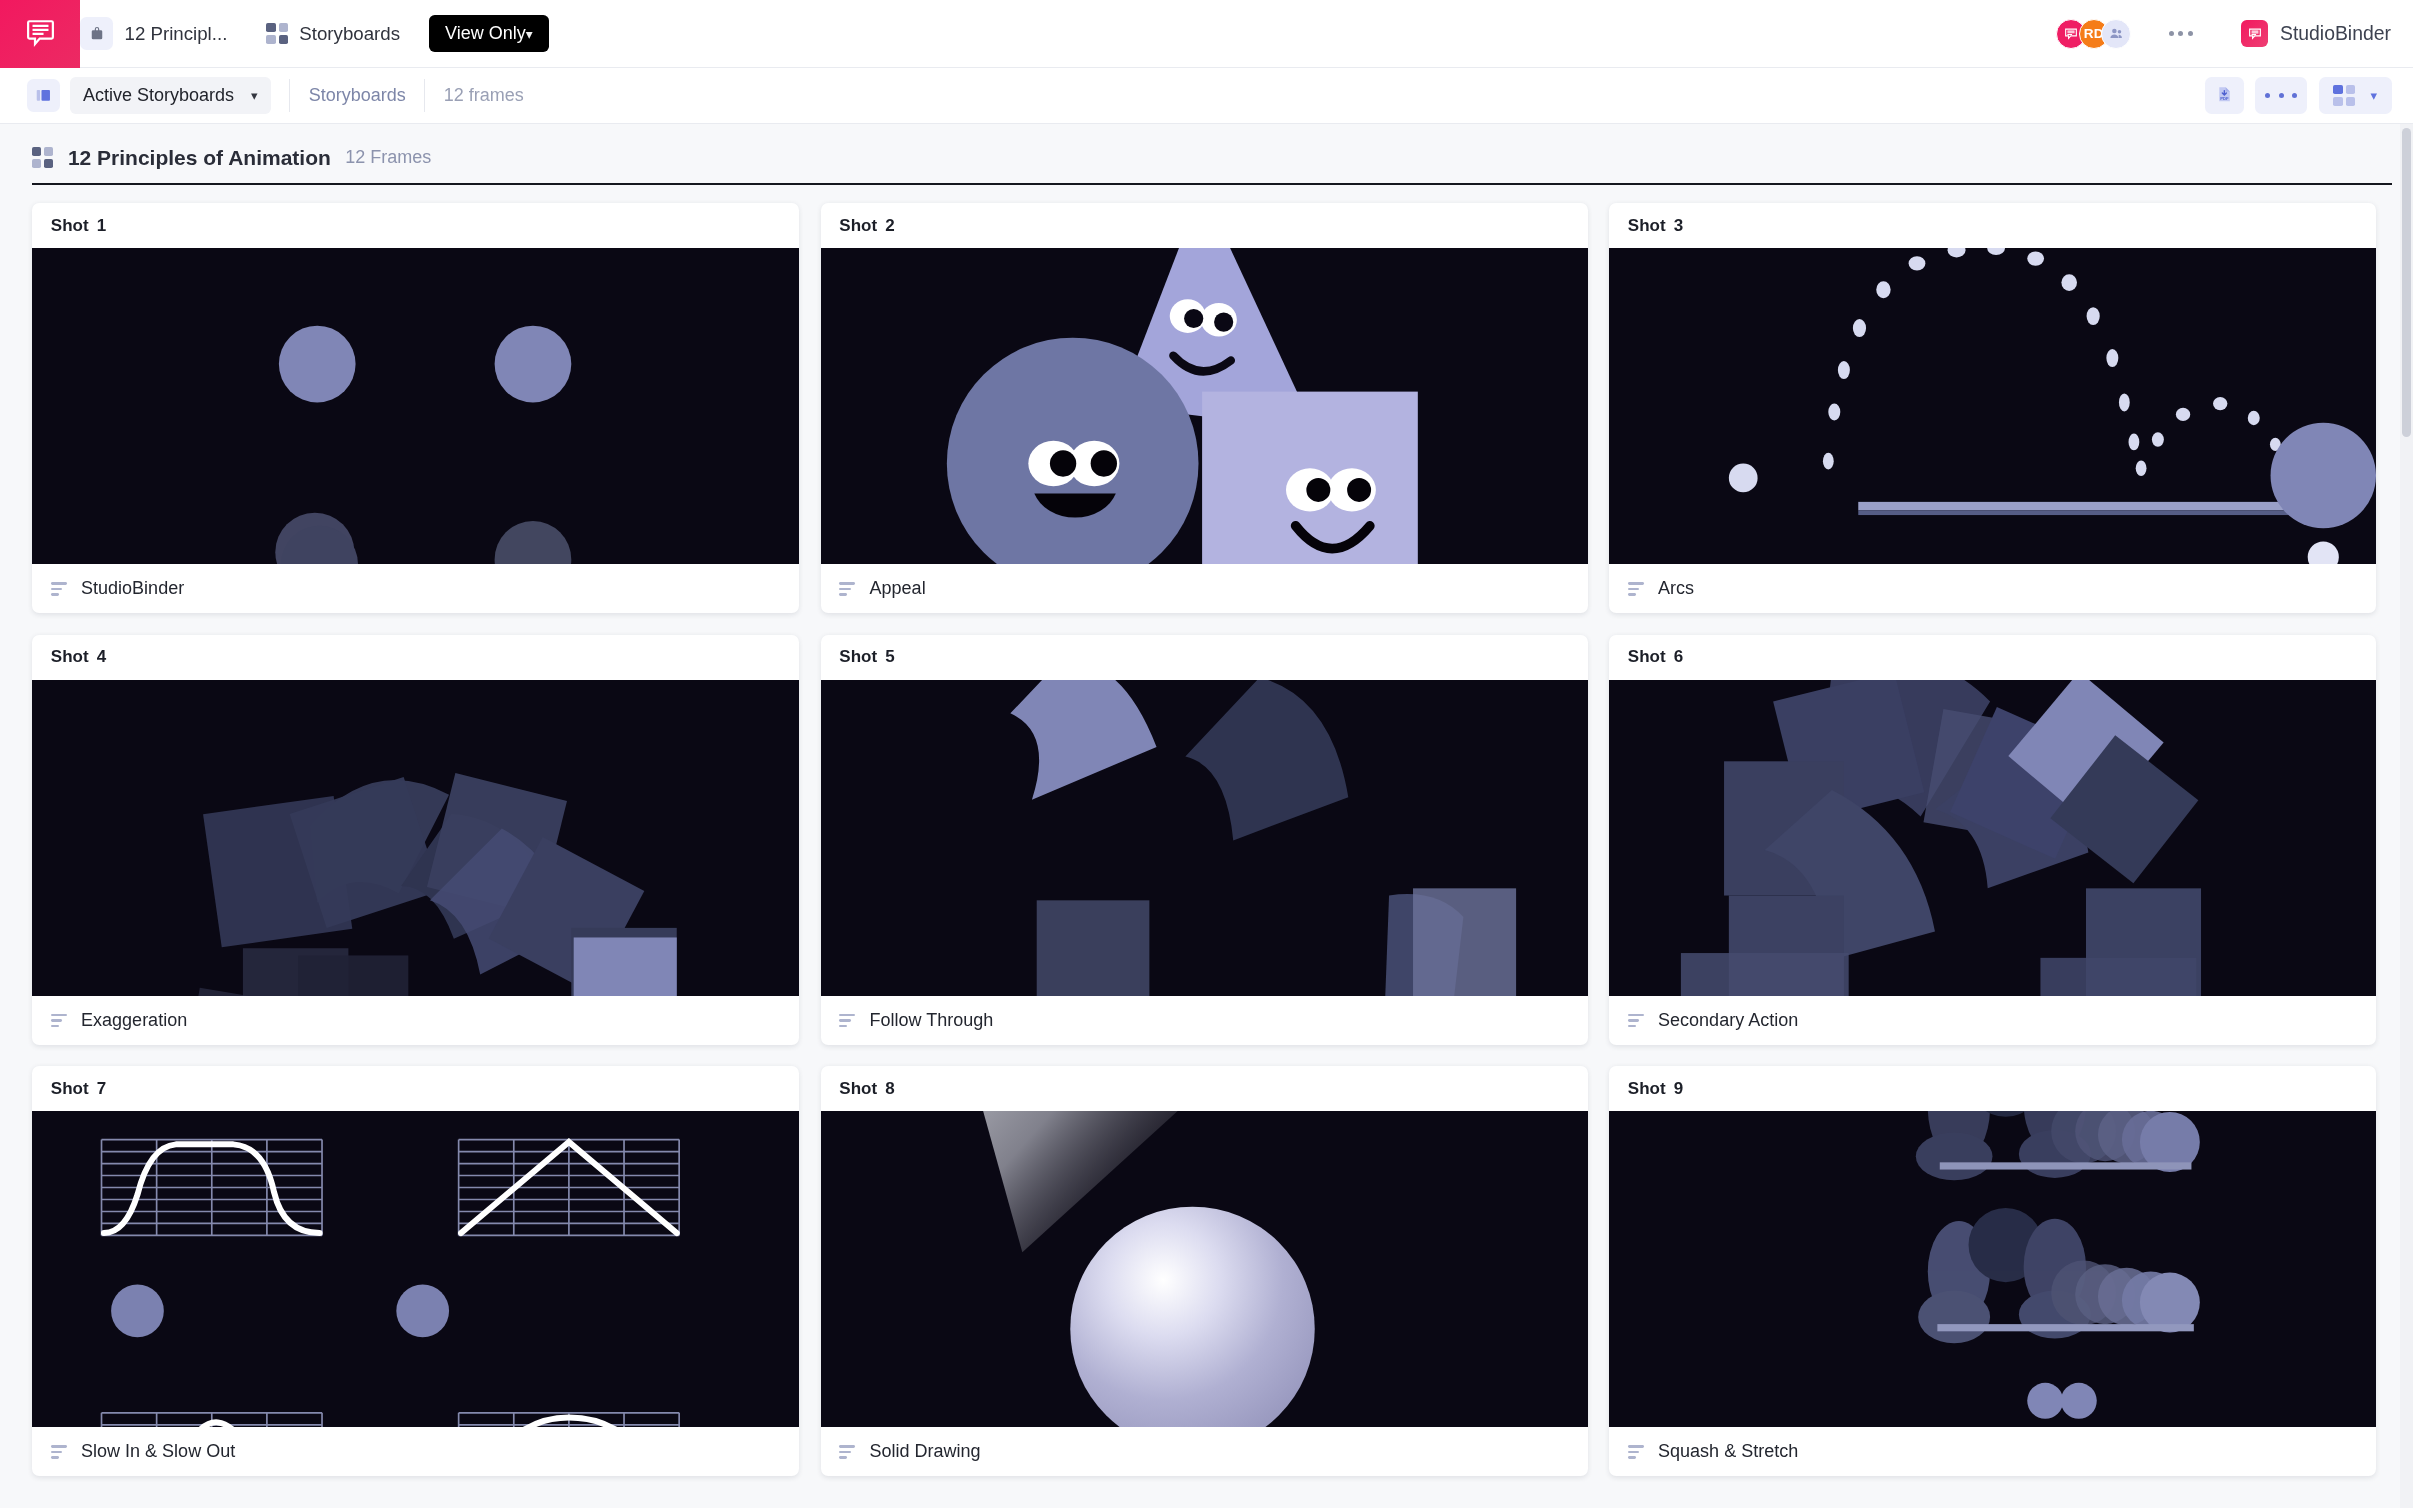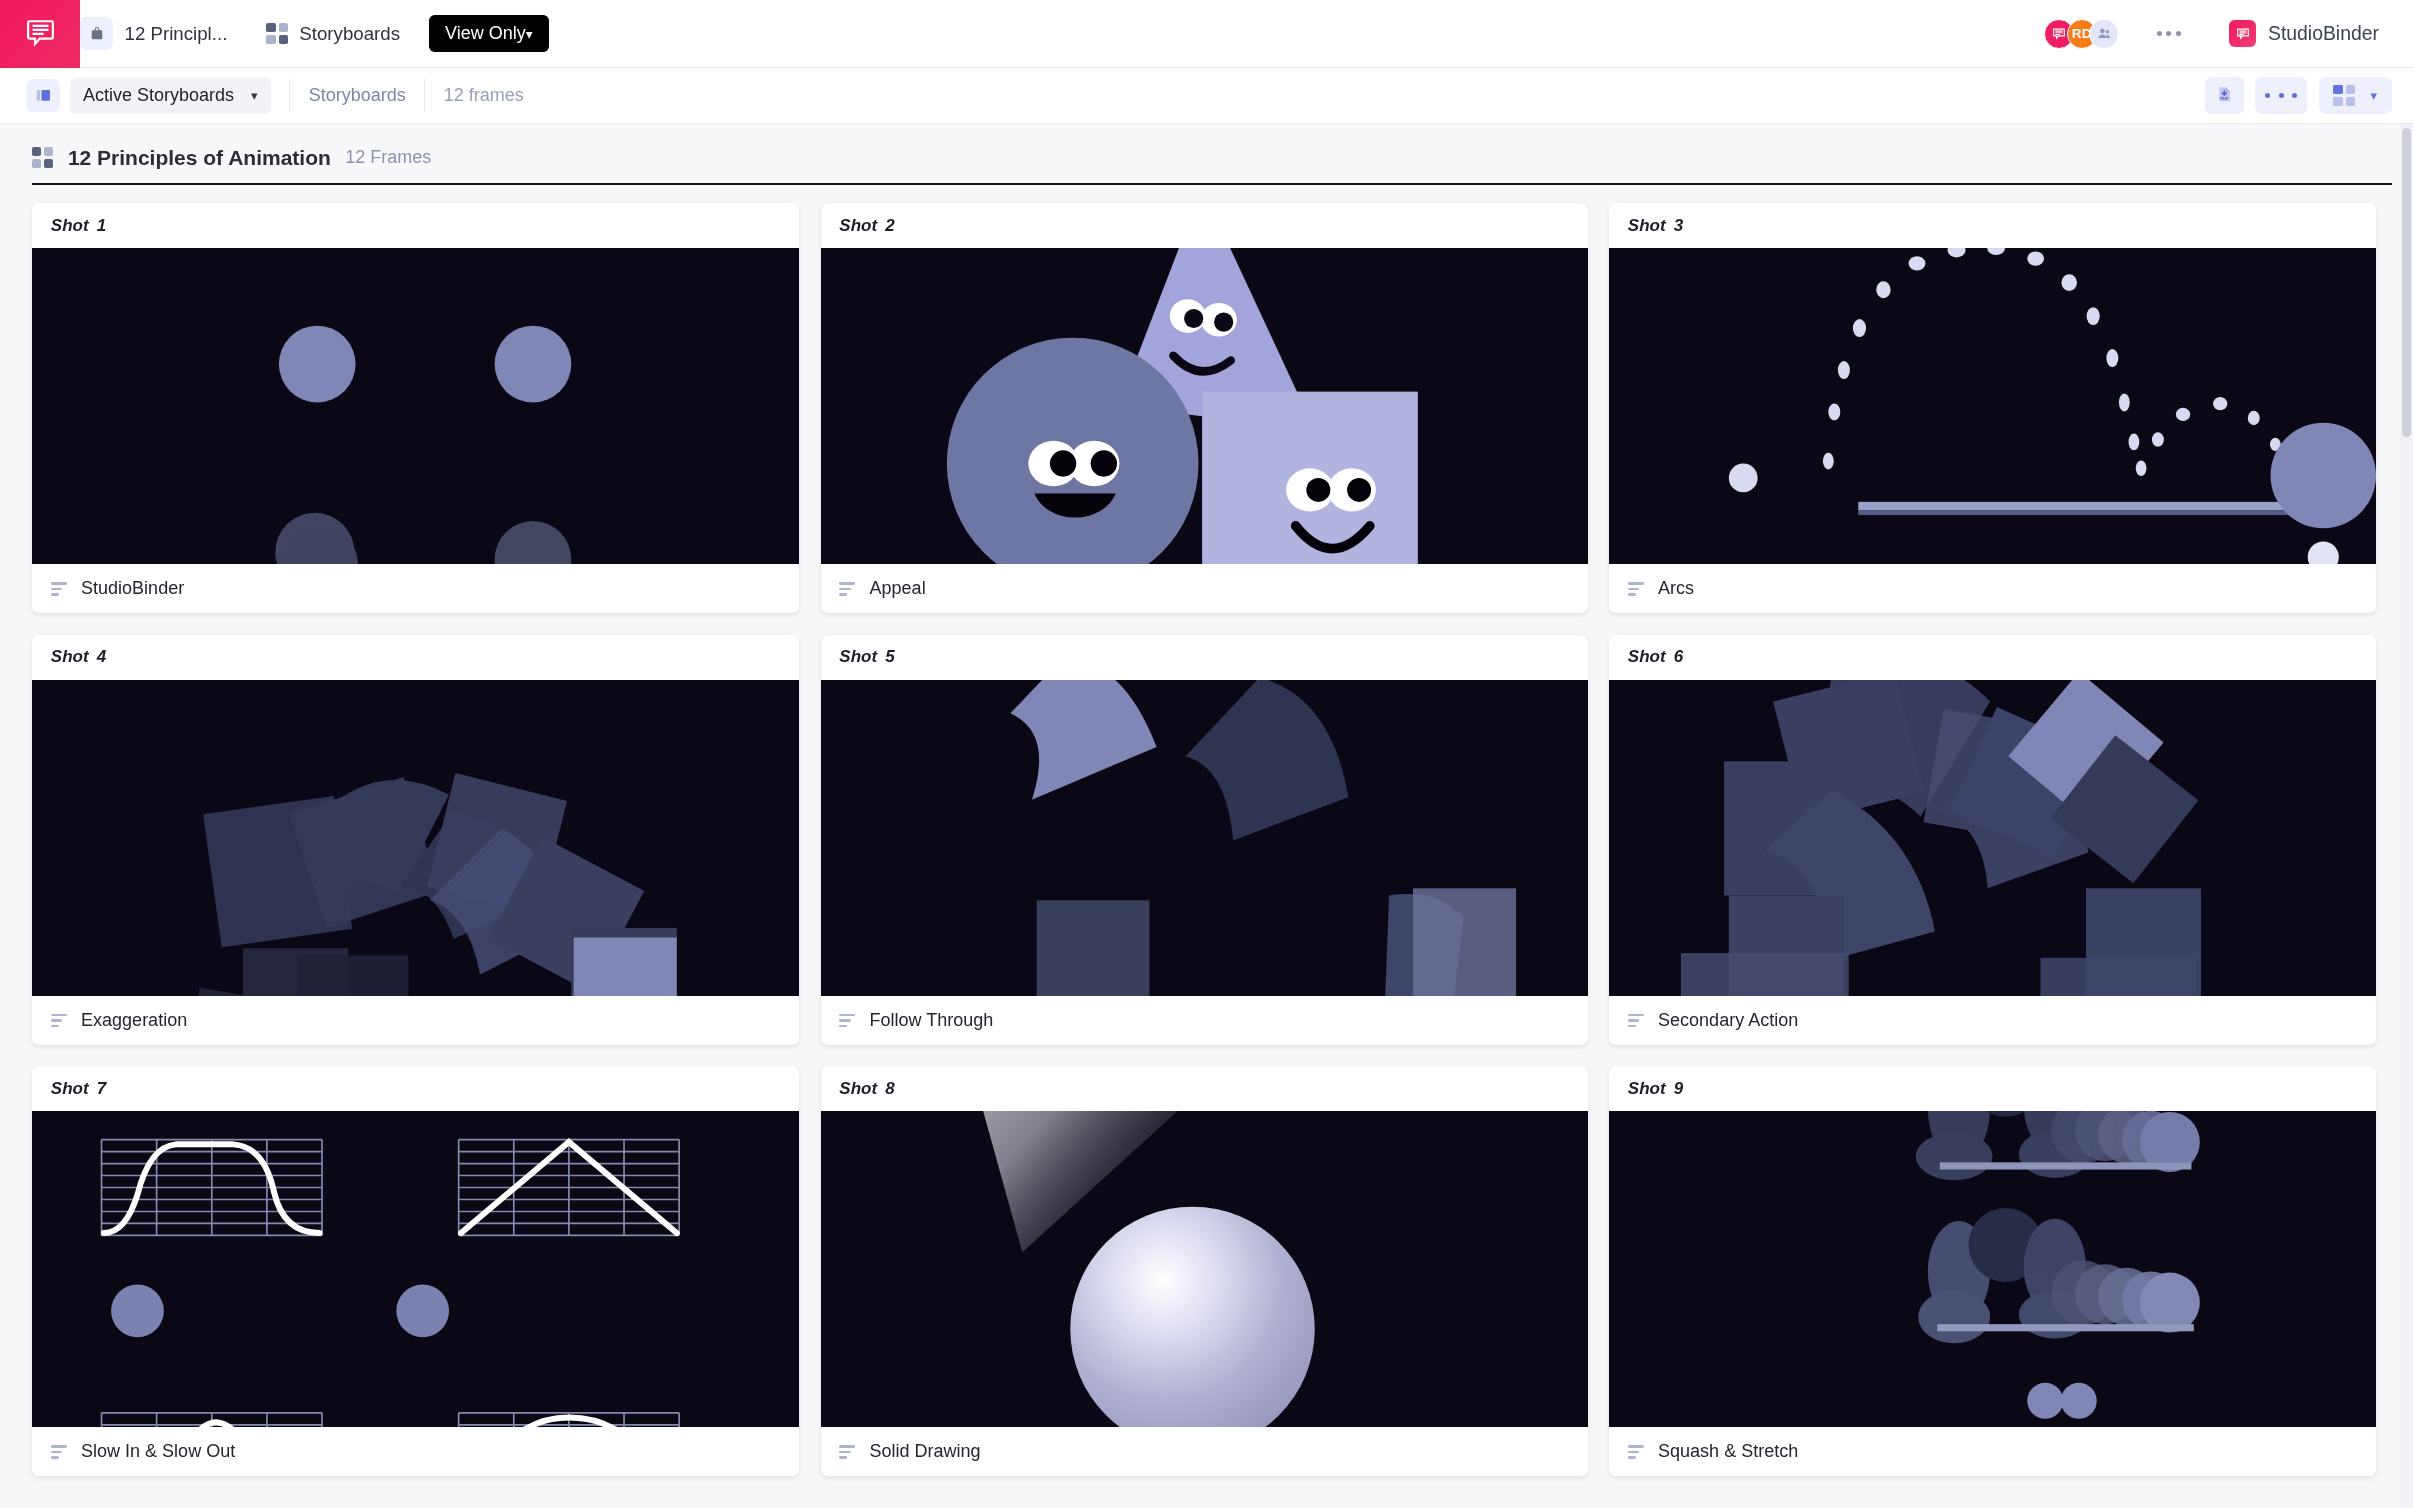--- a/index.html
+++ b/index.html
@@ -44,21 +44,21 @@
     height: 37px; padding: 12px 16px;
     background: #000000; color: #fff;
     border-radius: 5.7px;
     display: flex; align-items: center; 
     font-size: 18px;
     cursor: pointer;
   }
   .viewonly .chev { font-size: 13.6px; opacity: .95; }
 
   .tb-right {
-    margin-left: auto; display: flex; gap: 0; padding-right: 34px;
+    margin-left: auto; display: flex; gap: 0; padding-right: 22px;
   }
   .avatars { display: flex; align-items: center; }
   .av {
     width: 30px; height: 30px; border-radius: 50%;
     display:flex; align-items:center; justify-content:center;
     font-size: 13.6px; font-weight: 700; color:#fff;
     margin-left: -7.2px;
     border: 1.4px solid #fff;
   }
   .av:first-child { margin-left: 0; }
@@ -135,21 +135,21 @@
   }
   .card {
     background:#fff;
     border-radius: 7.2px;
     box-shadow: 0 1.4px 5px rgba(30,35,60,.10);
     overflow:hidden;
     display:flex; flex-direction:column;
   }
   .card-head { height: 45px; display:flex; align-items:center; padding: 0 18.7px; }
   .card-head .shot {
-    font-size:17px; font-weight:700; color:#1c1f28; letter-spacing:0.1px;font-style:italic;
+    font-size:17px; font-weight:700; color:#1c1f28; letter-spacing:0.1px;
   }
   .card-head .shot b { font-weight:700; margin-left: 8px; }
   .thumb {
     height: 316px; background:#0a0814; position:relative; overflow:hidden;
   }
   .card-foot { height: 49px; display:flex; align-items:center; gap:14.4px; padding: 0 18.7px; }
   .foot-ico { display:flex; flex-direction:column; gap:2.9px; width:16px; }
   .foot-ico span { height:2.5px; background:#aeb4ce; border-radius:1.4px; display:block; }
   .foot-ico span:nth-child(1){width:100%;}
   .foot-ico span:nth-child(2){width:72%;}

